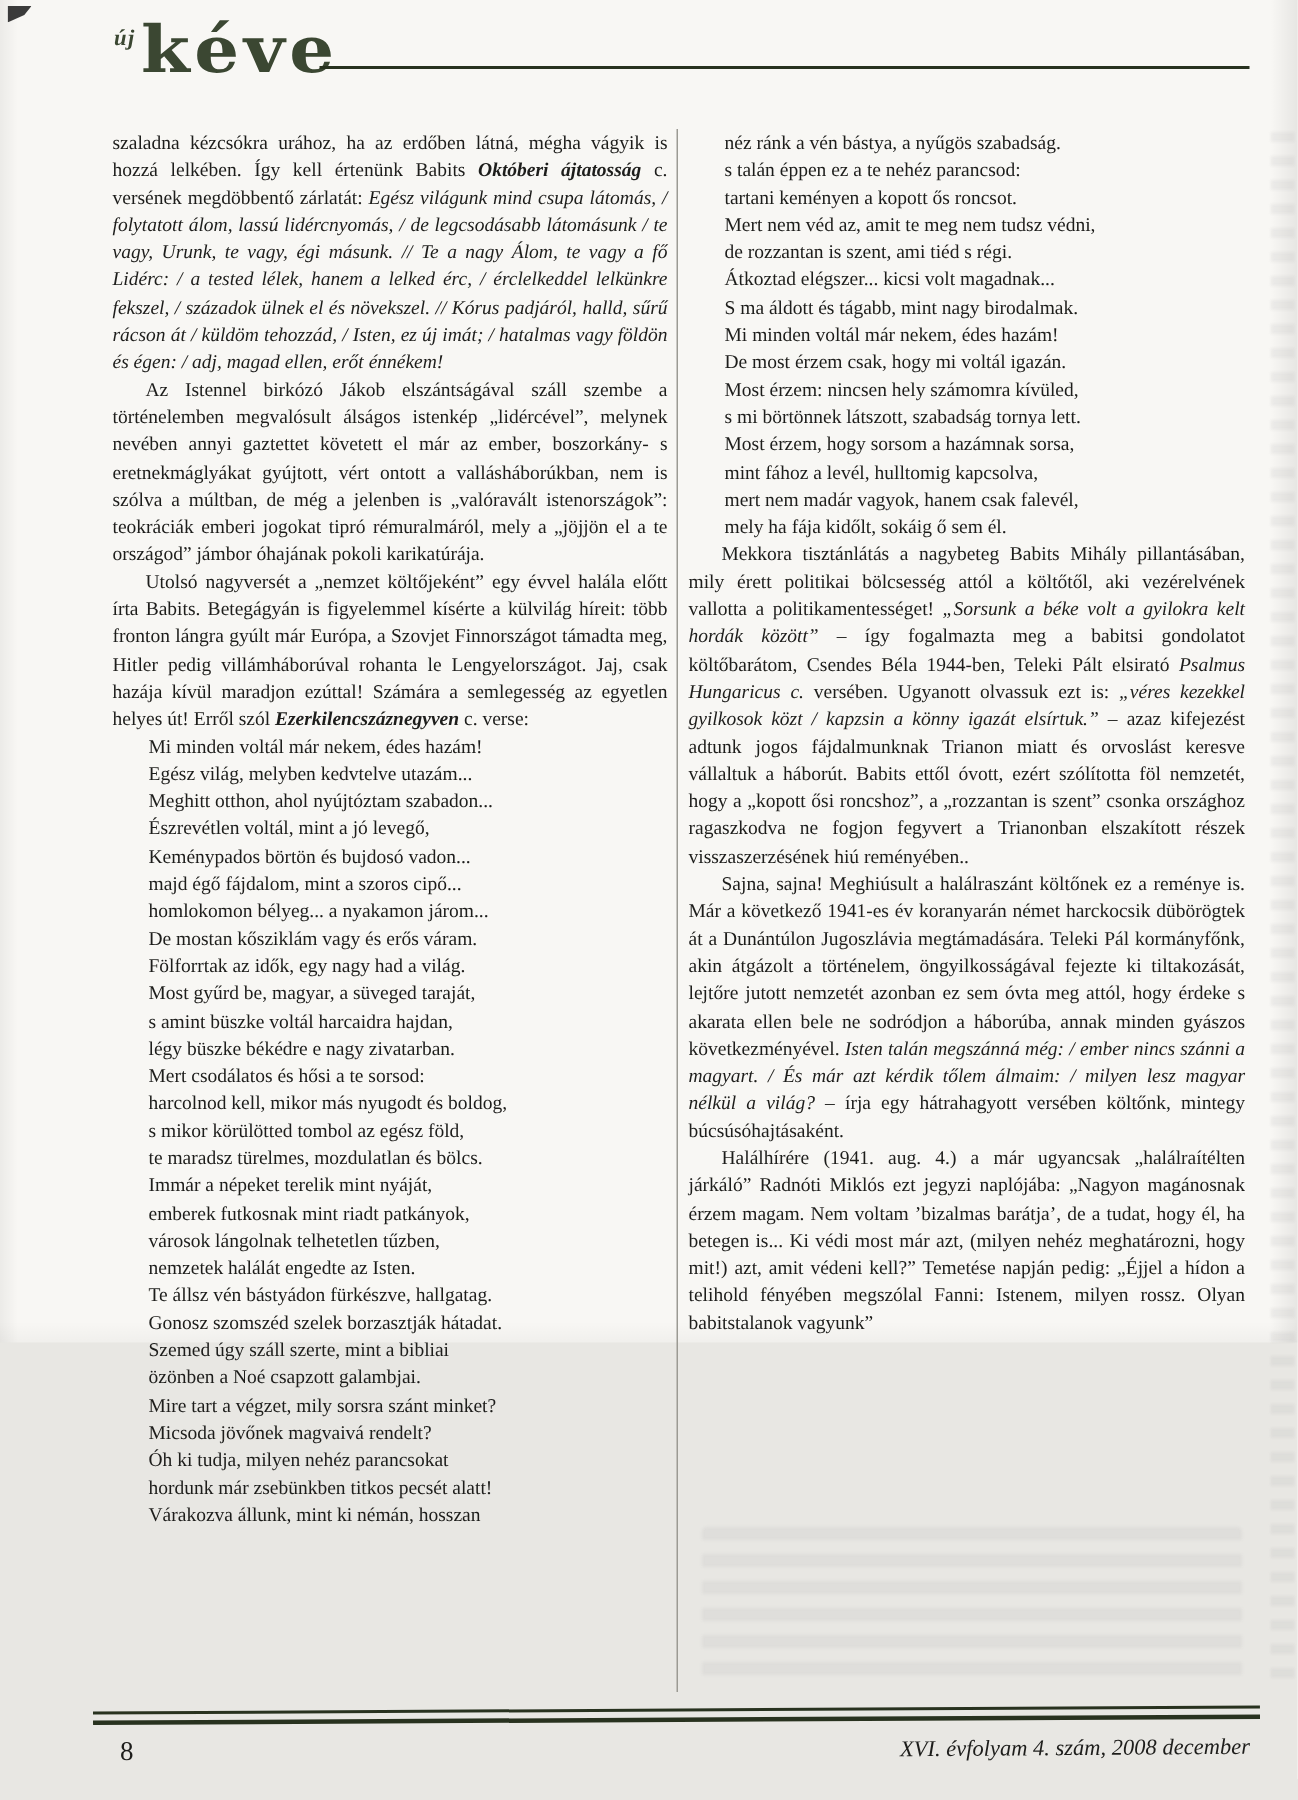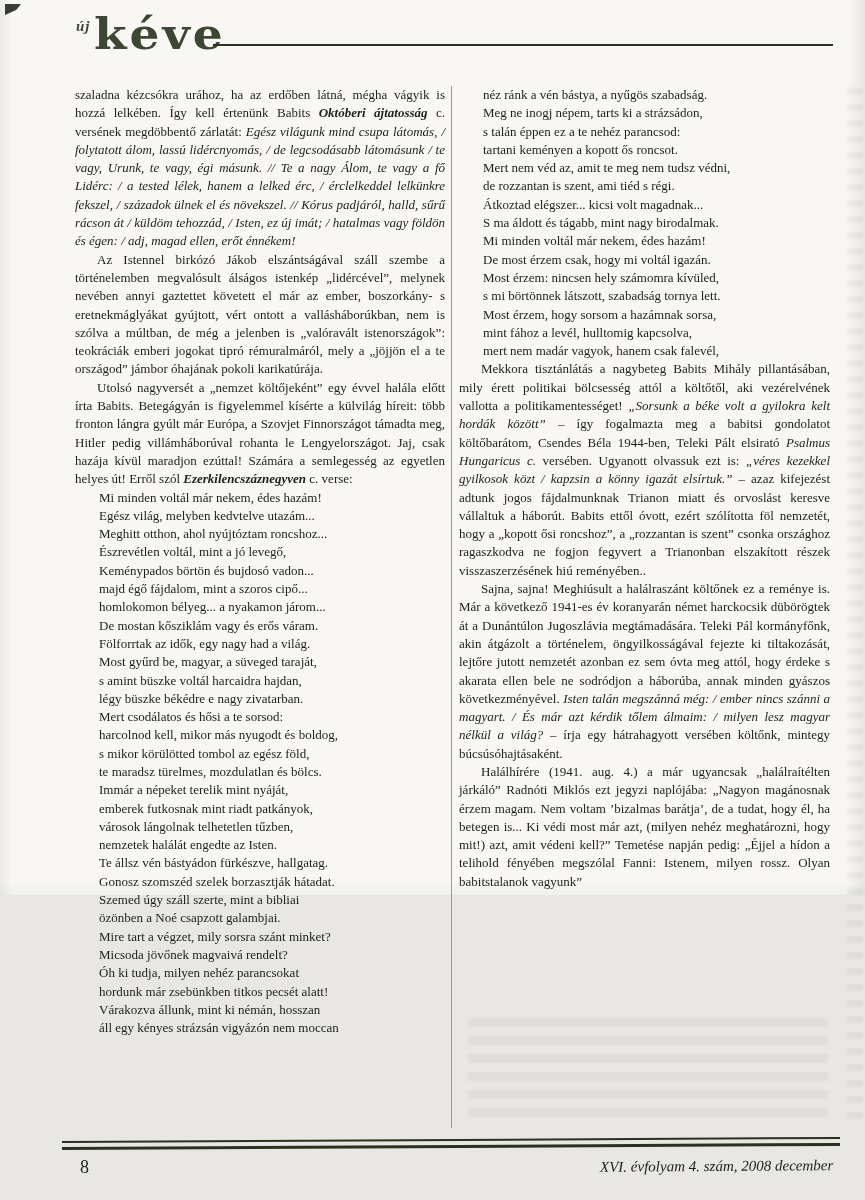--- a/index.html
+++ b/index.html
@@ -83,21 +83,21 @@
   </div>
   <div class="masthead-rule"></div>
 
   <div class="col col-left">
       <p class="para"><span>szaladna kézcsókra urához, ha az erdőben látná, mégha vágyik is hozzá lelkében. Így kell értenünk Babits </span><span class="seg-bi">Októberi ájtatosság</span><span> c. versének megdöbbentő zárlatát: </span><span class="seg-i">Egész világunk mind csupa látomás, / folytatott álom, lassú lidércnyomás, / de legcsodásabb látomásunk / te vagy, Urunk, te vagy, égi másunk. // Te a nagy Álom, te vagy a fő Lidérc: / a tested lélek, hanem a lelked érc, / érclelkeddel lelkünkre fekszel, / századok ülnek el és növekszel. // Kórus padjáról, halld, sűrű rácson át / küldöm tehozzád, / Isten, ez új imát; / hatalmas vagy földön és égen: / adj, magad ellen, erőt énnékem!</span></p>
       <p class="para indent"><span>Az Istennel birkózó Jákob elszántságával száll szembe a történelemben megvalósult álságos istenkép „lidércével”, melynek nevében annyi gaztettet követett el már az ember, boszorkány- s eretnekmáglyákat gyújtott, vért ontott a vallásháborúkban, nem is szólva a múltban, de még a jelenben is „valóravált istenországok”: teokráciák emberi jogokat tipró rémuralmáról, mely a „jöjjön el a te országod” jámbor óhajának pokoli karikatúrája.</span></p>
       <p class="para indent"><span>Utolsó nagyversét a „nemzet költőjeként” egy évvel halála előtt írta Babits. Betegágyán is figyelemmel kísérte a külvilág híreit: több fronton lángra gyúlt már Európa, a Szovjet Finnországot támadta meg, Hitler pedig villámháborúval rohanta le Lengyelországot. Jaj, csak hazája kívül maradjon ezúttal! Számára a semlegesség az egyetlen helyes út! Erről szól </span><span class="seg-bi">Ezerkilencszáznegyven</span><span> c. verse:</span></p>
       <div class="poem">
         <div class="poem-line">Mi minden voltál már nekem, édes hazám!</div>
         <div class="poem-line">Egész világ, melyben kedvtelve utazám...</div>
-        <div class="poem-line">Meghitt otthon, ahol nyújtóztam roncshoz...</div>
+        <div class="poem-line">Meghitt otthon, ahol nyújtóztam szabadon...</div>
         <div class="poem-line">Észrevétlen voltál, mint a jó levegő,</div>
         <div class="poem-line">Keménypados börtön és bujdosó vadon...</div>
         <div class="poem-line">majd égő fájdalom, mint a szoros cipő...</div>
         <div class="poem-line">homlokomon bélyeg... a nyakamon járom...</div>
         <div class="poem-line">De mostan kősziklám vagy és erős váram.</div>
         <div class="poem-line">Fölforrtak az idők, egy nagy had a világ.</div>
         <div class="poem-line">Most gyűrd be, magyar, a süveged taraját,</div>
         <div class="poem-line">s amint büszke voltál harcaidra hajdan,</div>
         <div class="poem-line">légy büszke békédre e nagy zivatarban.</div>
         <div class="poem-line">Mert csodálatos és hősi a te sorsod:</div>
@@ -110,41 +110,40 @@
         <div class="poem-line">nemzetek halálát engedte az Isten.</div>
         <div class="poem-line">Te állsz vén bástyádon fürkészve, hallgatag.</div>
         <div class="poem-line">Gonosz szomszéd szelek borzasztják hátadat.</div>
         <div class="poem-line">Szemed úgy száll szerte, mint a bibliai</div>
         <div class="poem-line">özönben a Noé csapzott galambjai.</div>
         <div class="poem-line">Mire tart a végzet, mily sorsra szánt minket?</div>
         <div class="poem-line">Micsoda jövőnek magvaivá rendelt?</div>
         <div class="poem-line">Óh ki tudja, milyen nehéz parancsokat</div>
         <div class="poem-line">hordunk már zsebünkben titkos pecsét alatt!</div>
         <div class="poem-line">Várakozva állunk, mint ki némán, hosszan</div>
-        <div class="poem-line">áll egy kényes strázsán vigyázón nem moccan</div>
       </div>
     </div>
   <div class="column-divider"></div>
   <div class="col col-right">
       <div class="poem">
         <div class="poem-line">néz ránk a vén bástya, a nyűgös szabadság.</div>
-        <div class="poem-line">Meg ne inogj népem, tarts ki a strázsádon,</div>
         <div class="poem-line">s talán éppen ez a te nehéz parancsod:</div>
         <div class="poem-line">tartani keményen a kopott ős roncsot.</div>
         <div class="poem-line">Mert nem véd az, amit te meg nem tudsz védni,</div>
         <div class="poem-line">de rozzantan is szent, ami tiéd s régi.</div>
         <div class="poem-line">Átkoztad elégszer... kicsi volt magadnak...</div>
         <div class="poem-line">S ma áldott és tágabb, mint nagy birodalmak.</div>
         <div class="poem-line">Mi minden voltál már nekem, édes hazám!</div>
         <div class="poem-line">De most érzem csak, hogy mi voltál igazán.</div>
         <div class="poem-line">Most érzem: nincsen hely számomra kívüled,</div>
         <div class="poem-line">s mi börtönnek látszott, szabadság tornya lett.</div>
         <div class="poem-line">Most érzem, hogy sorsom a hazámnak sorsa,</div>
         <div class="poem-line">mint fához a levél, hulltomig kapcsolva,</div>
         <div class="poem-line">mert nem madár vagyok, hanem csak falevél,</div>
+        <div class="poem-line">mely ha fája kidőlt, sokáig ő sem él.</div>
       </div>
       <p class="para indent"><span>Mekkora tisztánlátás a nagybeteg Babits Mihály pillantásában, mily érett politikai bölcsesség attól a költőtől, aki vezérelvének vallotta a politikamentességet! </span><span class="seg-i">„Sorsunk a béke volt a gyilokra kelt hordák között”</span><span> – így fogalmazta meg a babitsi gondolatot költőbarátom, Csendes Béla 1944-ben, Teleki Pált elsirató </span><span class="seg-i">Psalmus Hungaricus c.</span><span> versében. Ugyanott olvassuk ezt is: </span><span class="seg-i">„véres kezekkel gyilkosok közt / kapzsin a könny igazát elsírtuk.”</span><span> – azaz kifejezést adtunk jogos fájdalmunknak Trianon miatt és orvoslást keresve vállaltuk a háborút. Babits ettől óvott, ezért szólította föl nemzetét, hogy a „kopott ősi roncshoz”, a „rozzantan is szent” csonka országhoz ragaszkodva ne fogjon fegyvert a Trianonban elszakított részek visszaszerzésének hiú reményében..</span></p>
       <p class="para indent"><span>Sajna, sajna! Meghiúsult a halálraszánt költőnek ez a reménye is. Már a következő 1941-es év koranyarán német harckocsik dübörögtek át a Dunántúlon Jugoszlávia megtámadására. Teleki Pál kormányfőnk, akin átgázolt a történelem, öngyilkosságával fejezte ki tiltakozását, lejtőre jutott nemzetét azonban ez sem óvta meg attól, hogy érdeke s akarata ellen bele ne sodródjon a háborúba, annak minden gyászos következményével. </span><span class="seg-i">Isten talán megszánná még: / ember nincs szánni a magyart. / És már azt kérdik tőlem álmaim: / milyen lesz magyar nélkül a világ?</span><span> – írja egy hátrahagyott versében költőnk, mintegy búcsúsóhajtásaként.</span></p>
       <p class="para indent"><span>Halálhírére (1941. aug. 4.) a már ugyancsak „halálraítélten járkáló” Radnóti Miklós ezt jegyzi naplójába: „Nagyon magánosnak érzem magam. Nem voltam ’bizalmas barátja’, de a tudat, hogy él, ha betegen is... Ki védi most már azt, (milyen nehéz meghatározni, hogy mit!) azt, amit védeni kell?” Temetése napján pedig: „Éjjel a hídon a telihold fényében megszólal Fanni: Istenem, milyen rossz. Olyan babitstalanok vagyunk”</span></p>
     </div>
 
   <div class="bleed-block"></div>
   <div class="edge-strip"></div>
 
   <div class="footer-rule"></div>

